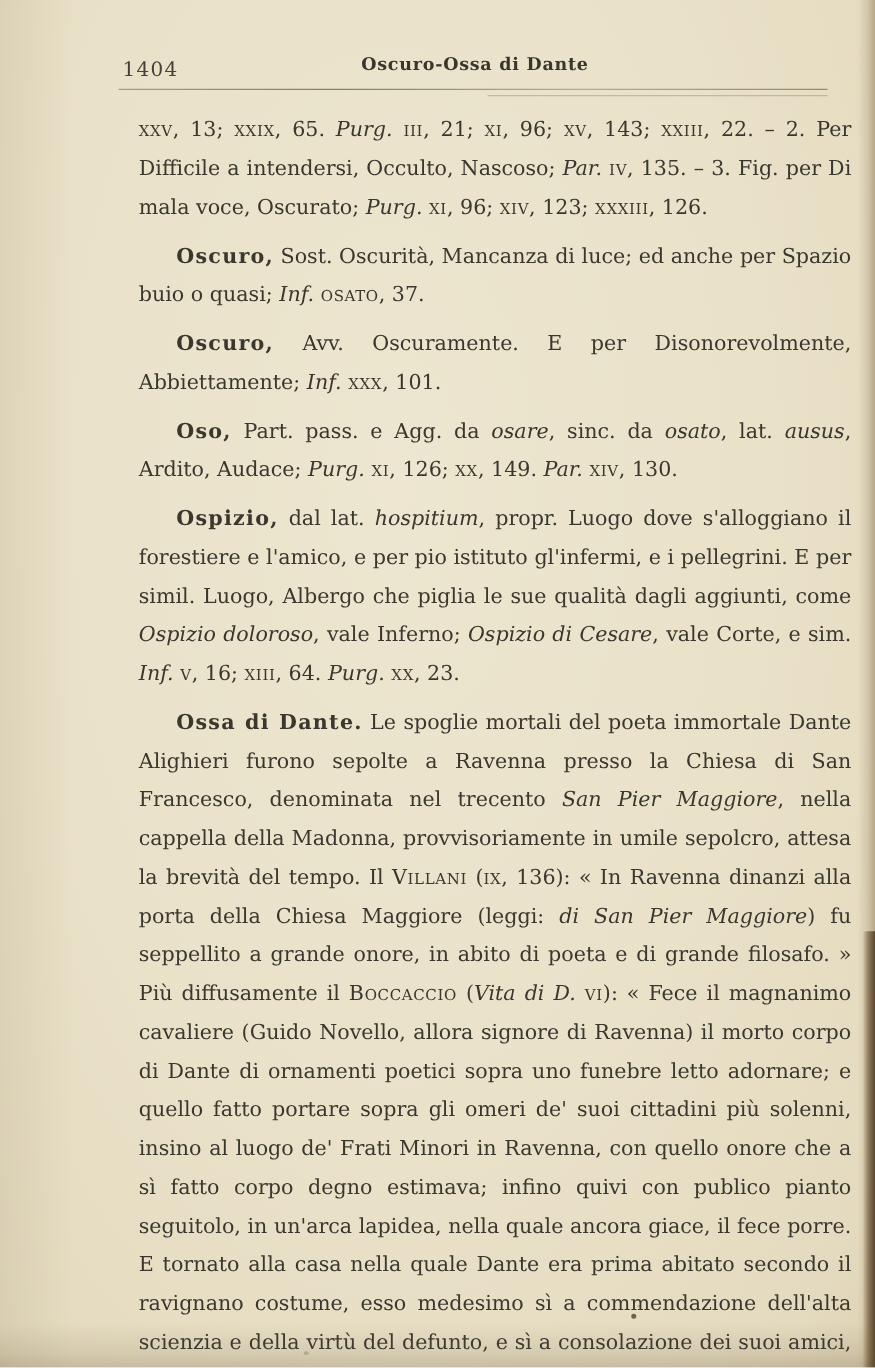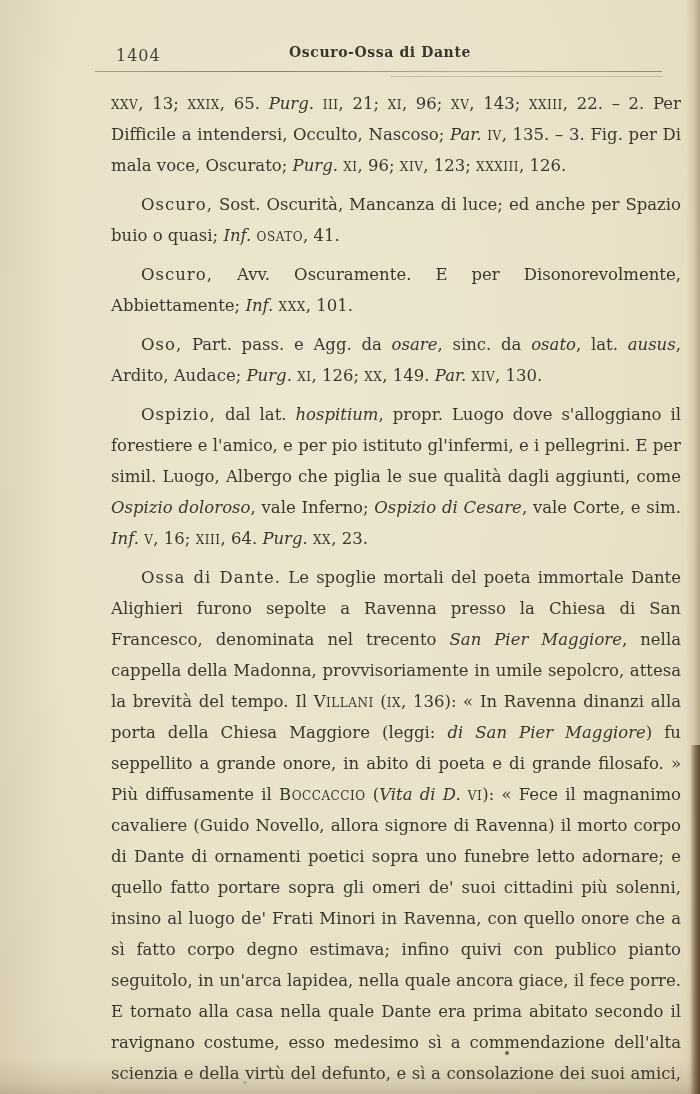--- a/index.html
+++ b/index.html
@@ -9,21 +9,21 @@
     color:#3a372f;
     background:
       radial-gradient(ellipse at 45% 35%, #ede6d0 0%, #e9e1c8 55%, #e4dabf 90%, #ded2b4 100%);
   }
   .page { position:absolute; inset:0; }
 
   
   .header-row { position:absolute; top:44px; left:95px; width:570px; height:24px; }
   .pagenum {
     position:absolute; left:3px; top:2px;
-    font-size:16px; letter-spacing:1px; color:#45423a;margin-left:18px;
+    font-size:16px; letter-spacing:1px; color:#45423a;
   }
   .running-title {
     position:absolute; left:0; right:0; text-align:center; top:0;
     font-weight:bold; font-size:14px; letter-spacing:0.6px; color:#39362e;
   }
   .rule {
     position:absolute; left:95px; width:567px; top:71px; height:1px;
     background:linear-gradient(90deg, rgba(110,103,85,0.55), rgba(110,103,85,0.8) 30%, rgba(110,103,85,0.45) 65%, rgba(110,103,85,0.7));
   }
   .rule2 {
@@ -31,21 +31,21 @@
     background:rgba(120,112,92,0.35);
   }
 
   
   .text-block {
     position:absolute; top:88px; left:95px; width:570px;
     font-size:16.5px; line-height:31px; text-align:justify;margin-left:16px;
   }
   .para { margin:0 0 8px 0; }
   .para.indent { text-indent:30px; }
-  .hw { font-weight:normal; letter-spacing:1px; }
+  .hw { font-weight:bold; letter-spacing:1px; }
   .i  { font-style:italic; }
   .sc { font-variant:small-caps; letter-spacing:0.5px; }
 
   
   .page-edge {
     position:absolute; right:0; top:0; width:14px; height:1094px;
     background:linear-gradient(90deg, rgba(140,115,75,0) 0%, rgba(150,125,85,0.22) 55%, rgba(125,100,62,0.45) 100%);
   }
   .page-edge-dark {
     position:absolute; right:0; top:745px; width:10px; height:349px;
@@ -71,21 +71,21 @@
 <div class="page">
   <div class="header-row">
     <span class="pagenum">1404</span>
     <span class="running-title">Oscuro-Ossa di Dante</span>
   </div>
   <div class="rule"></div>
   <div class="rule2"></div>
 
   <div class="text-block" id="text-block">
       <div class="para"><span class="sc">xxv</span><span>, 13; </span><span class="sc">xxix</span><span>, 65. </span><span class="i">Purg.</span><span> </span><span class="sc">iii</span><span>, 21; </span><span class="sc">xi</span><span>, 96; </span><span class="sc">xv</span><span>, 143; </span><span class="sc">xxiii</span><span>, 22. – 2. Per Difficile a intendersi, Occulto, Nascoso; </span><span class="i">Par.</span><span> </span><span class="sc">iv</span><span>, 135. – 3. Fig. per Di mala voce, Oscurato; </span><span class="i">Purg.</span><span> </span><span class="sc">xi</span><span>, 96; </span><span class="sc">xiv</span><span>, 123; </span><span class="sc">xxxiii</span><span>, 126.</span></div>
-      <div class="para indent"><span class="hw">Oscuro,</span><span> Sost. Oscurità, Mancanza di luce; ed anche per Spazio buio o quasi; </span><span class="i">Inf.</span><span> </span><span class="sc">osato</span><span>, 41.</span></div>
+      <div class="para indent"><span class="hw">Oscuro,</span><span> Sost. Oscurità, Mancanza di luce; ed anche per Spazio buio o quasi; </span><span class="i">Inf.</span><span> </span><span class="sc">osato</span><span>, 37.</span></div>
       <div class="para indent"><span class="hw">Oscuro,</span><span> Avv. Oscuramente. E per Disonorevolmente, Abbiettamente; </span><span class="i">Inf.</span><span> </span><span class="sc">xxx</span><span>, 101.</span></div>
       <div class="para indent"><span class="hw">Oso,</span><span> Part. pass. e Agg. da </span><span class="i">osare</span><span>, sinc. da </span><span class="i">osato</span><span>, lat. </span><span class="i">ausus</span><span>, Ardito, Audace; </span><span class="i">Purg.</span><span> </span><span class="sc">xi</span><span>, 126; </span><span class="sc">xx</span><span>, 149. </span><span class="i">Par.</span><span> </span><span class="sc">xiv</span><span>, 130.</span></div>
       <div class="para indent"><span class="hw">Ospizio,</span><span> dal lat. </span><span class="i">hospitium</span><span>, propr. Luogo dove s'alloggiano il forestiere e l'amico, e per pio istituto gl'infermi, e i pellegrini. E per simil. Luogo, Albergo che piglia le sue qualità dagli aggiunti, come </span><span class="i">Ospizio doloroso</span><span>, vale Inferno; </span><span class="i">Ospizio di Cesare</span><span>, vale Corte, e sim. </span><span class="i">Inf.</span><span> </span><span class="sc">v</span><span>, 16; </span><span class="sc">xiii</span><span>, 64. </span><span class="i">Purg.</span><span> </span><span class="sc">xx</span><span>, 23.</span></div>
       <div class="para indent"><span class="hw">Ossa di Dante.</span><span> Le spoglie mortali del poeta immortale Dante Alighieri furono sepolte a Ravenna presso la Chiesa di San Francesco, denominata nel trecento </span><span class="i">San Pier Maggiore</span><span>, nella cappella della Madonna, provvisoriamente in umile sepolcro, attesa la brevità del tempo. Il </span><span class="sc">Villani</span><span> (</span><span class="sc">ix</span><span>, 136): « In Ravenna dinanzi alla porta della Chiesa Maggiore (leggi: </span><span class="i">di San Pier Maggiore</span><span>) fu seppellito a grande onore, in abito di poeta e di grande filosafo. » Più diffusamente il </span><span class="sc">Boccaccio</span><span> (</span><span class="i">Vita di D.</span><span> </span><span class="sc">vi</span><span>): « Fece il magnanimo cavaliere (Guido Novello, allora signore di Ravenna) il morto corpo di Dante di ornamenti poetici sopra uno funebre letto adornare; e quello fatto portare sopra gli omeri de' suoi cittadini più solenni, insino al luogo de' Frati Minori in Ravenna, con quello onore che a sì fatto corpo degno estimava; infino quivi con publico pianto seguitolo, in un'arca lapidea, nella quale ancora giace, il fece porre. E tornato alla casa nella quale Dante era prima abitato secondo il ravignano costume, esso medesimo sì a commendazione dell'alta scienzia e della virtù del defunto, e sì a consolazione dei suoi amici, i quali egli avea in amarissima vita lasciati, fece uno ornato e lungo sermone; disposto, se lo stato e la vita fossero durati, di sì egregia sepoltura onorarlo, che se mai alcuno altro suo merito non lo avesse memorevole renduto a' futuri, quella l'avrebbe fatto. » Ma a Guido Novello non fu dato di eseguire il suo laudevole proponimento, perchè poco appresso (20 settembre 1322), tradito da Ostasio suo fratel cugino, egli perdette lo Stato, che indarno cercò di riacquistare, e cessò poi di vivere nel 1330, nove anni dopo la morte di Dante. Le ossa del gran Poeta rimasero adunque oltre un secolo e mezzo nel-</span></div>
     </div>
 
   <div class="corner-shade"></div>
   <div class="page-edge"></div>
   <div class="page-edge-dark"></div>
   <div class="bottom-shadow"></div>

